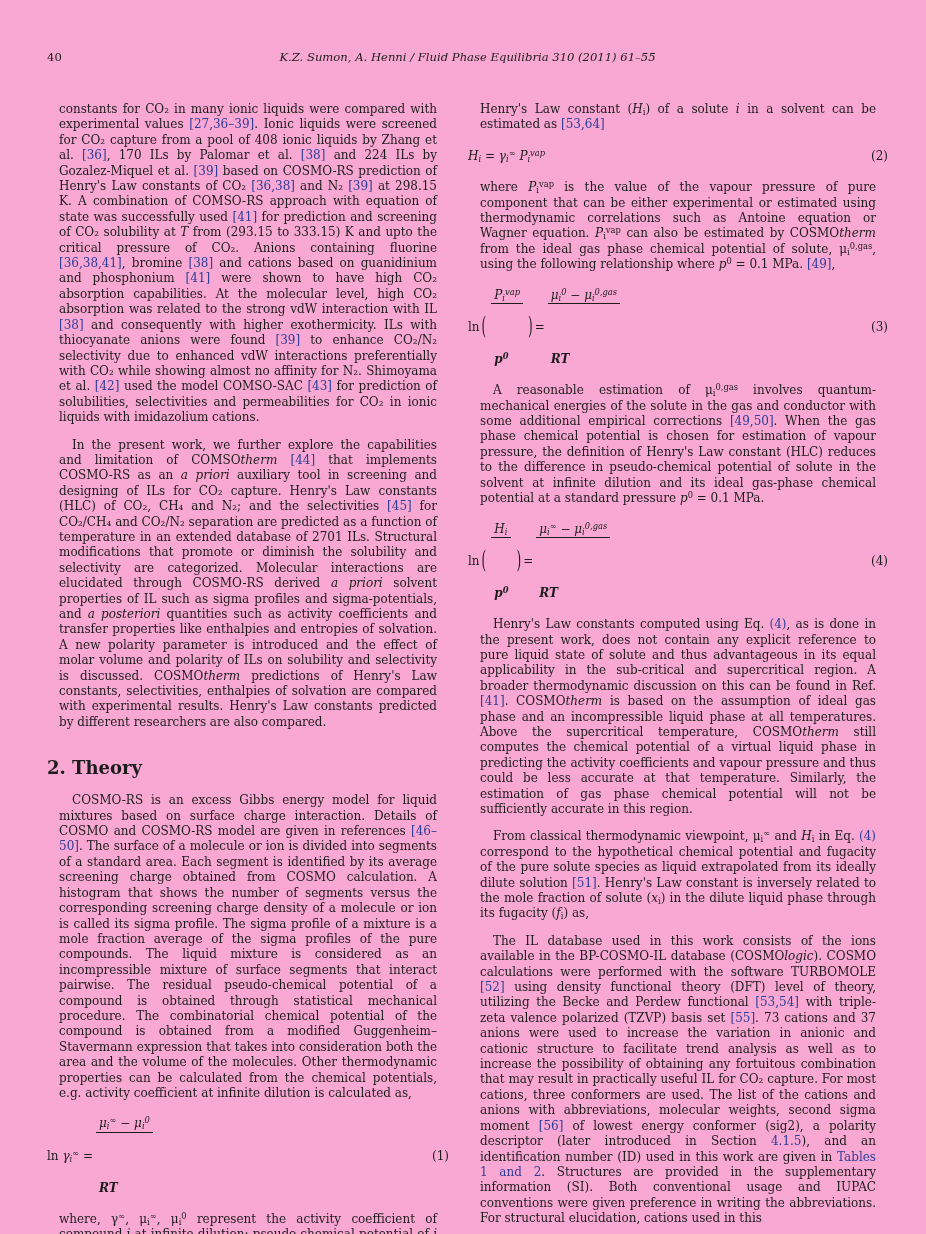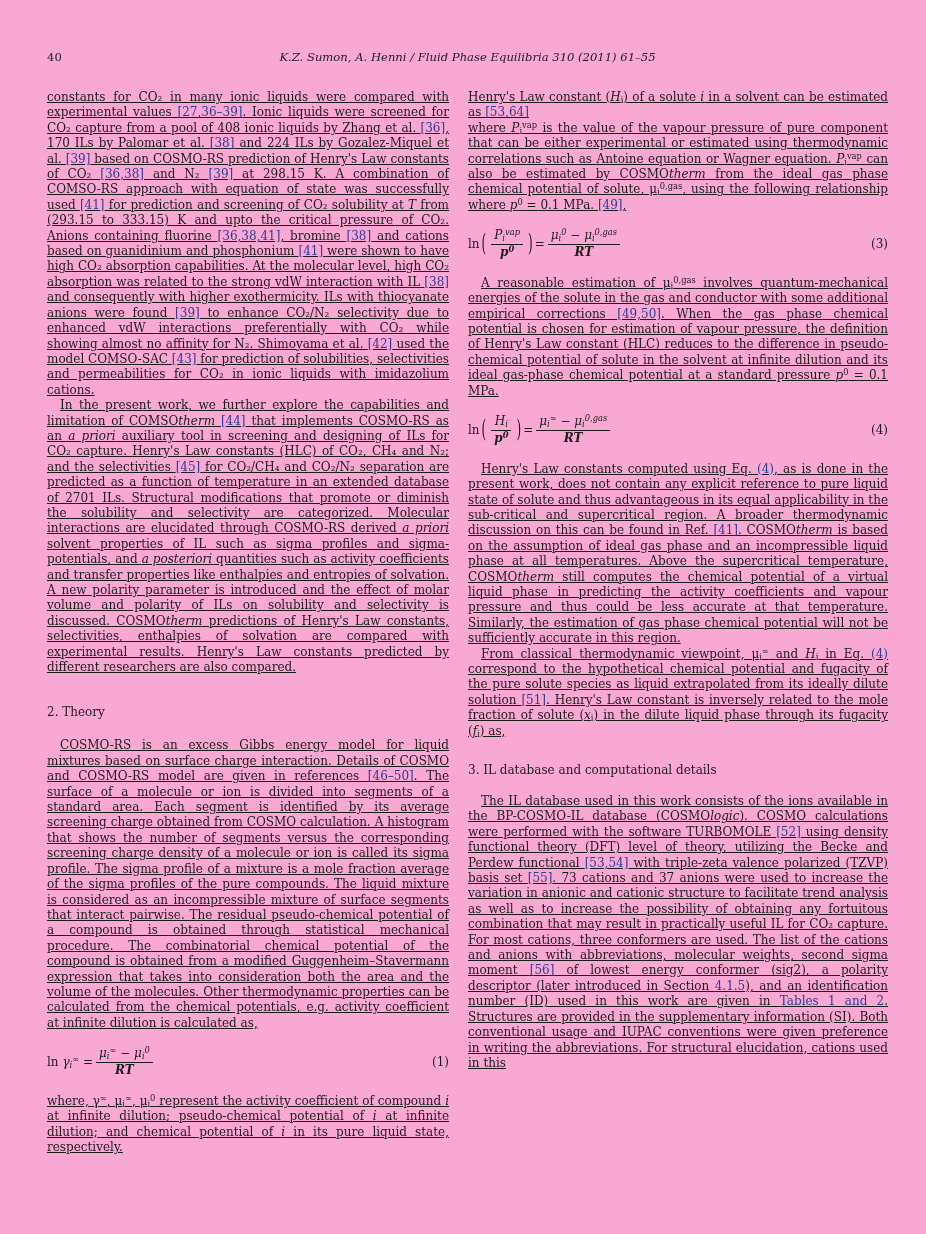--- a/index.html
+++ b/index.html
@@ -14,32 +14,32 @@
     line-height:15.4px;
     color:#1c1c1c;
     overflow:hidden;
   }
   .header{position:relative;height:16px;margin-bottom:24px;font-size:11.6px;}
   .pagenum{position:absolute;left:0;top:0;}
   .running{position:absolute;left:0;right:0;top:0;text-align:center;font-style:italic;}
   .columns{display:flex;gap:19px;}
   .col-left{width:402px;}
   .col-right{width:420px;}
-  p{margin:0;text-align:justify;text-decoration:underline;}
+  p{margin:12px;text-align:justify;}
   p.indent{text-indent:13px;}
-  h2{font-size:12px;font-weight:normal;margin:30px 0 18px 0;line-height:15px;}
+  h2{font-size:18px;font-weight:bold;margin:30px 0 18px 0;line-height:15px;}
   .col-right h2{margin:24px 0 16px 0;}
   .cite{color:#2e3d96;}
   sup{font-size:8.3px;line-height:0;vertical-align:0.45em;}
   sub{font-size:8.3px;line-height:0;vertical-align:-0.3em;}
   .equation{display:flex;align-items:center;margin:16px 0;}
   .eq-body{flex:1;font-style:italic;display:inline-flex;align-items:center;flex-wrap:nowrap;}
   .eq-body .up{font-style:normal;}
   .eq-num{font-style:normal;margin-left:auto;padding-left:8px;}
-  .frac{display:inline-flex;flex-direction:column;text-align:center;vertical-align:middle;margin:0 3px;line-height:1.15;}
+  .frac{display:inline-flex;flex-direction:column;vertical-align:middle;margin:0 3px;line-height:1.15;gap:48px;}
   .frac .num{display:block;padding:0 3px 1px 3px;border-bottom:1px solid #1c1c1c;}
   .frac .den{display:block;padding:1px 3px 0 3px;font-weight:bold;}
   .bp{display:inline-block;transform:scaleY(2.0);transform-origin:center;margin:0 2px;font-style:normal;}
   i{font-style:italic;}
 </style>
 </head>
 <body>
 
 <div class="page">
 
@@ -63,20 +63,26 @@
               <span class="den">RT</span>
             </span>
           </span>
           <span class="eq-num">(1)</span>
         </div>
       <p>where, γ<sup>∞</sup>, μ<sub>i</sub><sup>∞</sup>, μ<sub>i</sub><sup>0</sup> represent the activity coefficient of compound <i>i</i> at infinite dilution; pseudo-chemical potential of <i>i</i> at infinite dilution; and chemical potential of <i>i</i> in its pure liquid state, respectively.</p>
     </div>
 
     <div class="col-right">
       <p>Henry's Law constant (<i>H</i><sub>i</sub>) of a solute <i>i</i> in a solvent can be estimated as <span class="cite">[53,64]</span></p>
+      <div class="equation">
+          <span class="eq-body">
+            <span>H<sub>i</sub> = γ<sub>i</sub><sup>∞</sup> P<sub>i</sub><sup>vap</sup></span>
+          </span>
+          <span class="eq-num">(2)</span>
+        </div>
       <p>where <i>P</i><sub>i</sub><sup>vap</sup> is the value of the vapour pressure of pure component that can be either experimental or estimated using thermodynamic correlations such as Antoine equation or Wagner equation. <i>P</i><sub>i</sub><sup>vap</sup> can also be estimated by COSMO<i>therm</i> from the ideal gas phase chemical potential of solute, μ<sub>i</sub><sup>0,gas</sup>, using the following relationship where <i>p</i><sup>0</sup> = 0.1 MPa. <span class="cite">[49]</span>,</p>
       <div class="equation">
           <span class="eq-body">
             <span><span class="up">ln </span> </span>
             <span class="bp">(</span>
             <span class="frac">
               <span class="num">P<sub>i</sub><sup>vap</sup></span>
               <span class="den">p<sup>0</sup></span>
             </span>
             <span class="bp">)</span>
@@ -101,18 +107,17 @@
             <span> = </span>
             <span class="frac">
               <span class="num">μ<sub>i</sub><sup>∞</sup> − μ<sub>i</sub><sup>0,gas</sup></span>
               <span class="den">RT</span>
             </span>
           </span>
           <span class="eq-num">(4)</span>
         </div>
       <p class="indent">Henry's Law constants computed using Eq. <span class="cite">(4)</span>, as is done in the present work, does not contain any explicit reference to pure liquid state of solute and thus advantageous in its equal applicability in the sub-critical and supercritical region. A broader thermodynamic discussion on this can be found in Ref. <span class="cite">[41]</span>. COSMO<i>therm</i> is based on the assumption of ideal gas phase and an incompressible liquid phase at all temperatures. Above the supercritical temperature, COSMO<i>therm</i> still computes the chemical potential of a virtual liquid phase in predicting the activity coefficients and vapour pressure and thus could be less accurate at that temperature. Similarly, the estimation of gas phase chemical potential will not be sufficiently accurate in this region.</p>
       <p class="indent">From classical thermodynamic viewpoint, μ<sub>i</sub><sup>∞</sup> and <i>H</i><sub>i</sub> in Eq. <span class="cite">(4)</span> correspond to the hypothetical chemical potential and fugacity of the pure solute species as liquid extrapolated from its ideally dilute solution <span class="cite">[51]</span>. Henry's Law constant is inversely related to the mole fraction of solute (<i>x</i><sub>i</sub>) in the dilute liquid phase through its fugacity (<i>f</i><sub>i</sub>) as,</p>
-      <h2>3.  IL database and computational details</h2>
       <p class="indent">The IL database used in this work consists of the ions available in the BP-COSMO-IL database (COSMO<i>logic</i>). COSMO calculations were performed with the software TURBOMOLE <span class="cite">[52]</span> using density functional theory (DFT) level of theory, utilizing the Becke and Perdew functional <span class="cite">[53,54]</span> with triple-zeta valence polarized (TZVP) basis set <span class="cite">[55]</span>. 73 cations and 37 anions were used to increase the variation in anionic and cationic structure to facilitate trend analysis as well as to increase the possibility of obtaining any fortuitous combination that may result in practically useful IL for CO₂ capture. For most cations, three conformers are used. The list of the cations and anions with abbreviations, molecular weights, second sigma moment <span class="cite">[56]</span> of lowest energy conformer (sig2), a polarity descriptor (later introduced in Section <span class="cite">4.1.5</span>), and an identification number (ID) used in this work are given in <span class="cite">Tables 1 and 2</span>. Structures are provided in the supplementary information (SI). Both conventional usage and IUPAC conventions were given preference in writing the abbreviations. For structural elucidation, cations used in this</p>
     </div>
 
   </div>
 </div>
 
 </body></html>

